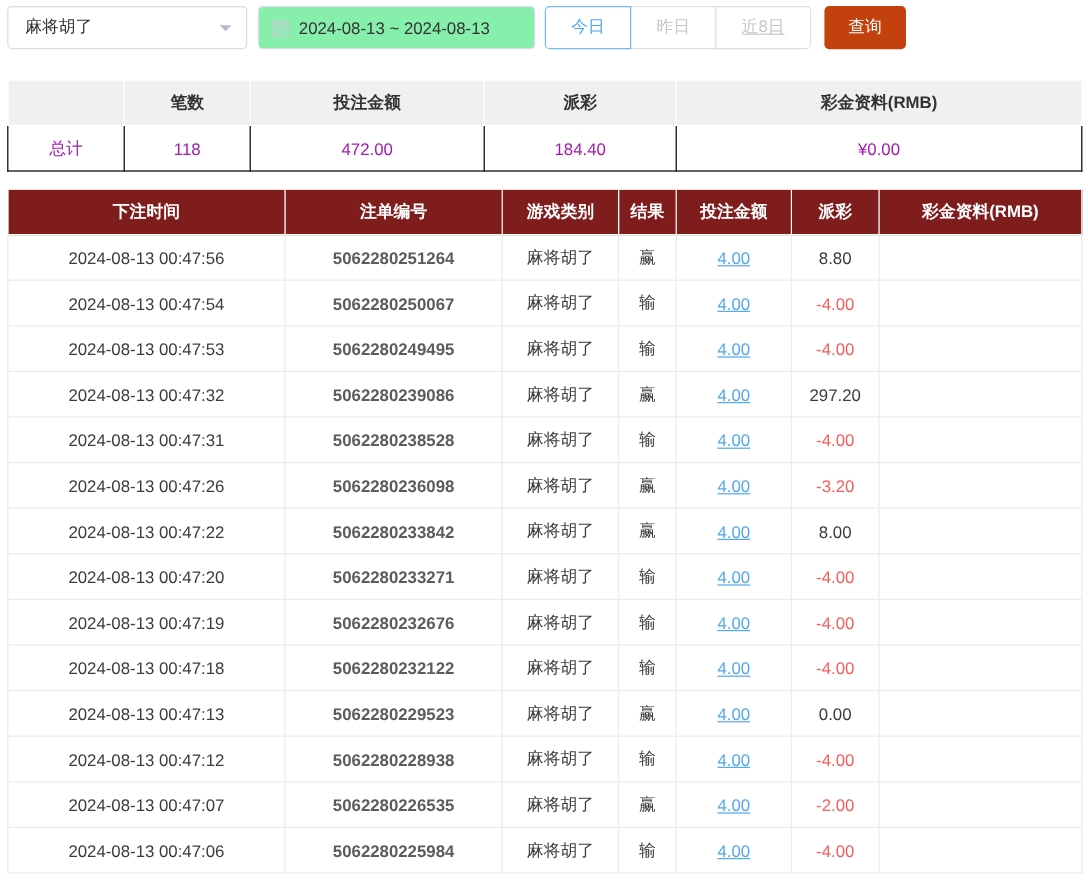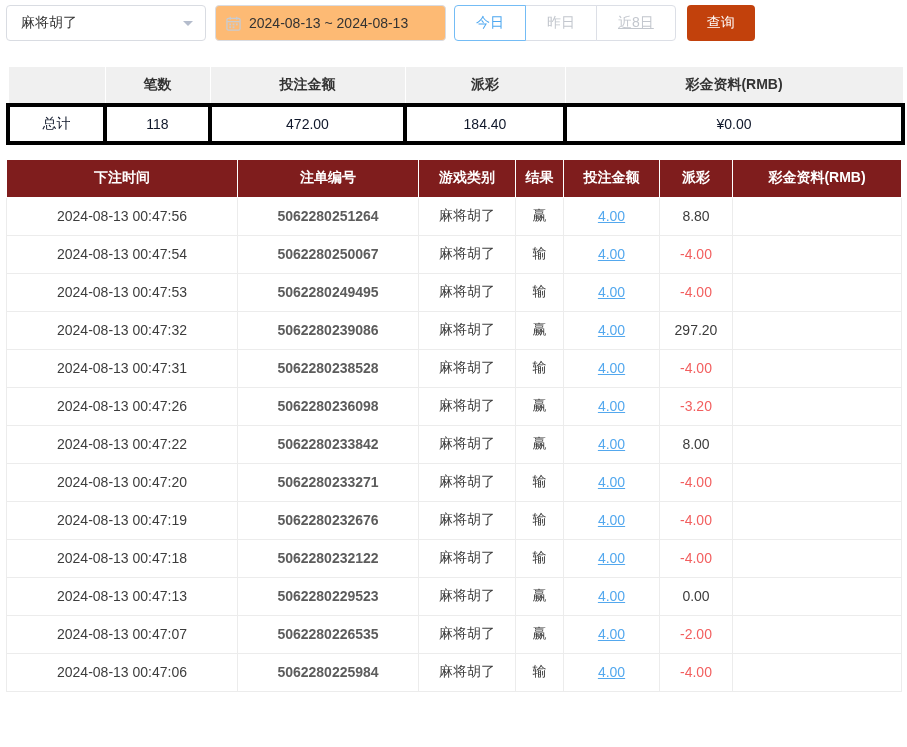--- a/index.html
+++ b/index.html
@@ -18,21 +18,21 @@
     display: flex; align-items: center; justify-content: space-between;
     padding: 0 12px 0 14px; background: #fff; cursor: pointer;
   }
   .caret-down {
     width: 0; height: 0; border: 5px solid transparent;
     border-top-color: #b4bccc; margin-top: 5px;
   }
   .date-box {
     margin-left: 9px; width: 231px; height: 36px; border: 1px solid #d9dce2;
     border-radius: 4px; display: flex; align-items: center; gap: 8px;
-    padding: 0 10px; background: #fdba74; cursor: pointer;
+    padding: 0 10px; background: #86efac; cursor: pointer;
   }
   .cal-icon { width: 15px; height: 15px; flex: 0 0 auto; }
   .btn-group { display: flex; margin-left: 8px; align-items: flex-end; }
   .seg {
     height: 36px; padding: 0 21px; background: #fff; border: 1px solid #dcdfe6;
     color: #c3c7ce; font-size: 14px; display: flex; align-items: center;
     margin-left: -1px; cursor: pointer; position: relative;
   }
   .seg.first { border-radius: 4px 0 0 4px; margin-left: 0; }
   .seg.last  { border-radius: 0 4px 4px 0; text-decoration: underline; }
@@ -45,21 +45,21 @@
 
   
   table { border-collapse: collapse; table-layout: fixed; width: 895px; margin-left: 6px; text-align: center; }
 
   
   .summary-table { margin-top: 25px; }
   .summary-table th {
     background: #f0f0f0; border: 1px solid #fff; height: 38px;
     font-weight: 700; color: #333; font-size: 14px;
   }
-  .summary-table td { border: 4px solid #000000; height: 38px; color: #0f172a; }
+  .summary-table td { border: 1px solid #000000; height: 38px; color: #a21caf; }
 
   
   .bet-table { margin-top: 14px; }
   .bet-table th {
     background: #7f1d1d; color: #fff; border: 1px solid #fff;
     height: 38px; font-weight: 700; font-size: 14px;
   }
   .bet-table td { border: 1px solid #ececec; height: 38px; color: #3c3c3c; }
   .bet-table td.order { color: #5c5c5c; font-weight: bold; }
   .bet-table a.bet-link { color: #53a8ee; text-decoration: underline; cursor: pointer; }
@@ -252,20 +252,29 @@
   <tr>
     <td>2024-08-13 00:47:13</td>
     <td class="order">5062280229523</td>
     <td>麻将胡了</td>
     <td>赢</td>
     <td><a class="bet-link">4.00</a></td>
     <td>0.00</td>
     <td></td>
   </tr>
 
+  <tr>
+    <td>2024-08-13 00:47:12</td>
+    <td class="order">5062280228938</td>
+    <td>麻将胡了</td>
+    <td>输</td>
+    <td><a class="bet-link">4.00</a></td>
+    <td class="neg">-4.00</td>
+    <td></td>
+  </tr>
 
   <tr>
     <td>2024-08-13 00:47:07</td>
     <td class="order">5062280226535</td>
     <td>麻将胡了</td>
     <td>赢</td>
     <td><a class="bet-link">4.00</a></td>
     <td class="neg">-2.00</td>
     <td></td>
   </tr>

